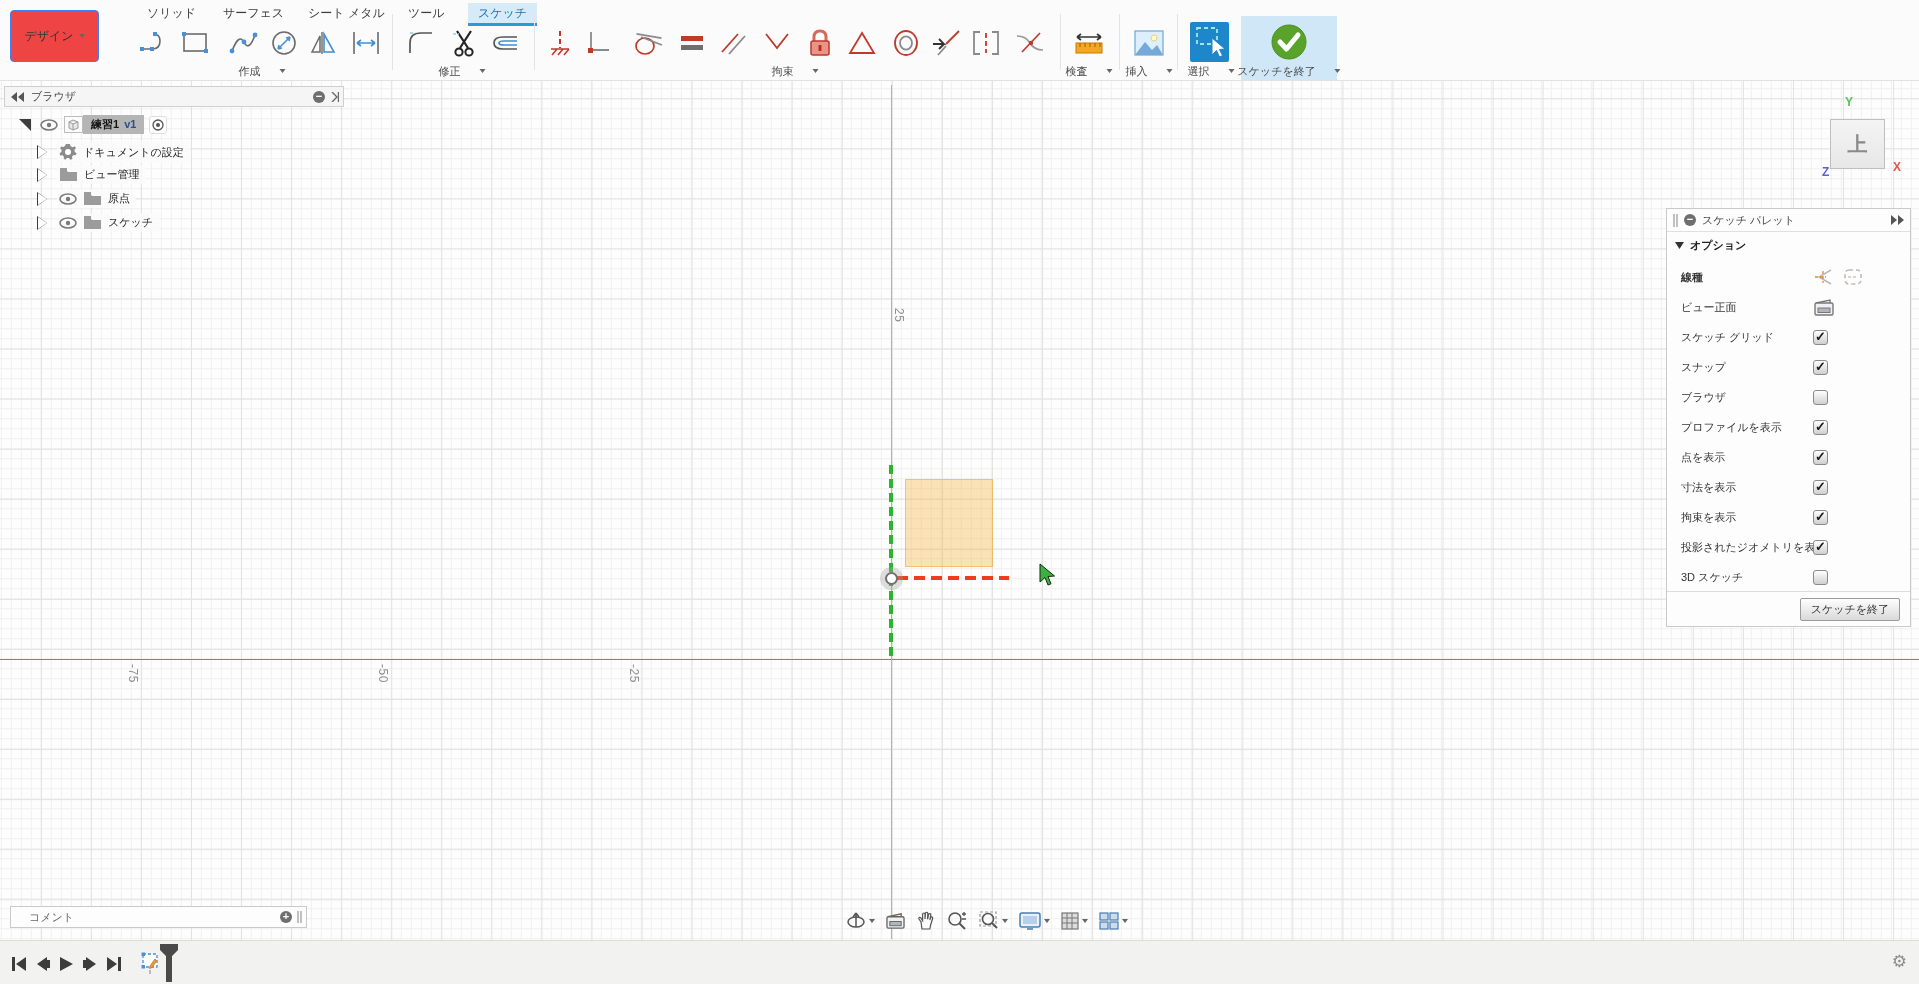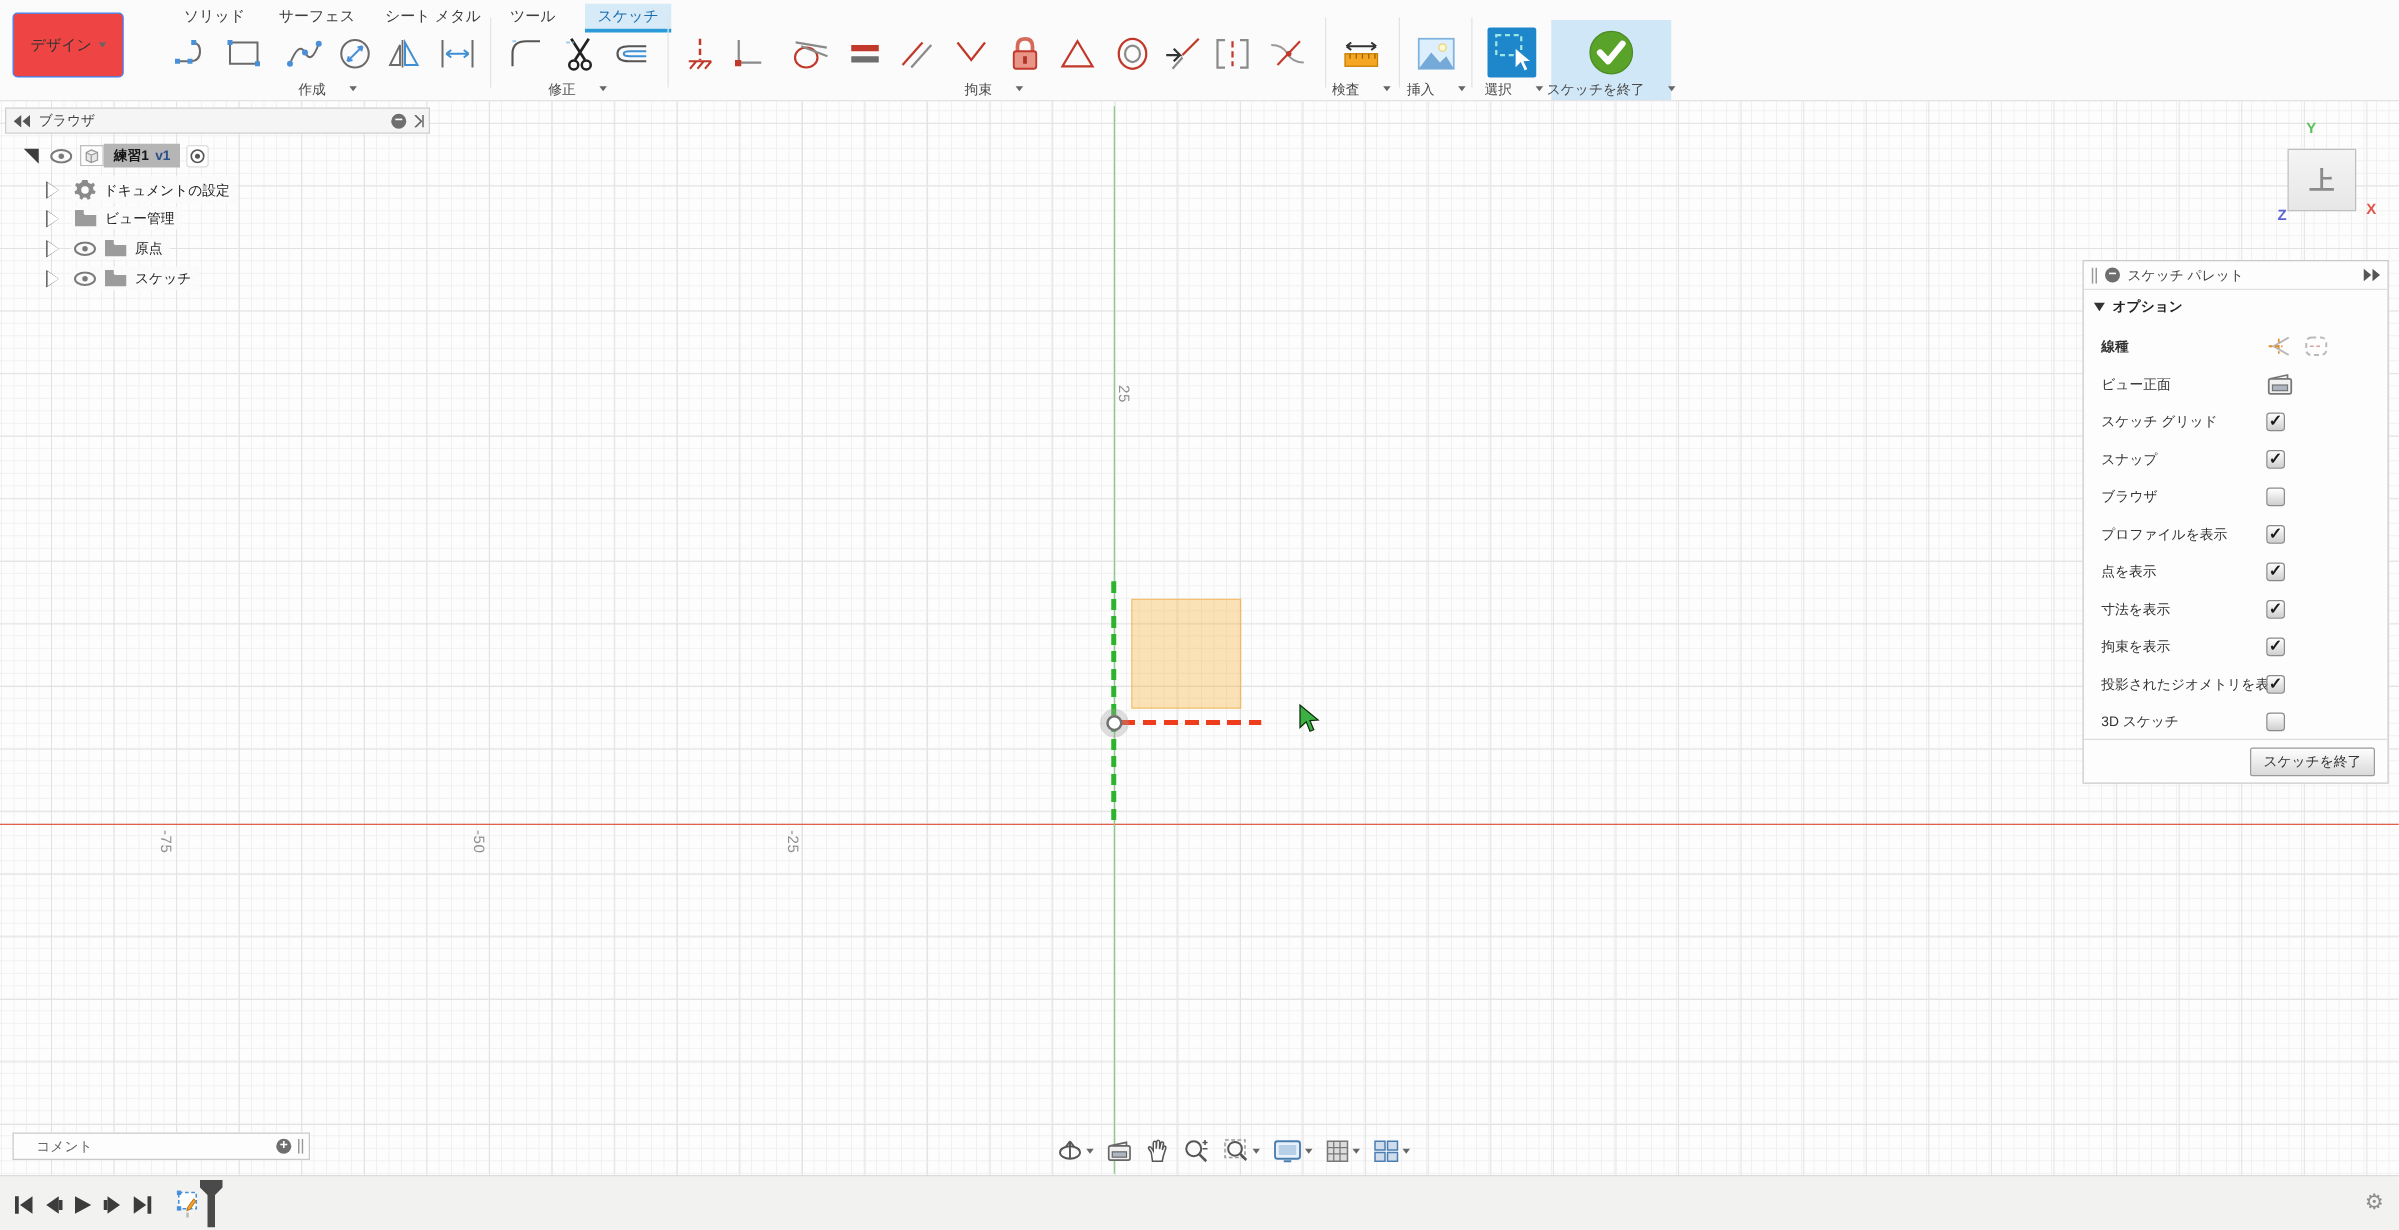--- a/index.html
+++ b/index.html
@@ -73,21 +73,21 @@
   #palette-finish-btn { position:absolute; right:10px; top:6px; padding:3px 10px; font-size:11px; color:#333;
     background:linear-gradient(#fefefe,#d9d9d9); border:1px solid #9a9a9a; border-radius:2px; }
 
   
   #viewcube { position:absolute; left:1830px; top:119px; width:55px; height:50px; background:linear-gradient(#f4f4f4,#e7e7e7);
     border:1px solid #bfbfbf; display:flex; align-items:center; justify-content:center; z-index:20; }
   #viewcube .face { font-size:20px; color:#8a8a8a; font-weight:bold; }
   .vc-axis { position:absolute; font-size:12px; font-weight:bold; z-index:20; }
 
   
-  #comment-bar { position:absolute; left:10px; top:906px; width:238px; height:22px; background:#fdfdfd; border:1px solid #c9c9c9;
+  #comment-bar { position:absolute; left:10px; top:906px; width:297px; height:22px; background:#fdfdfd; border:1px solid #c9c9c9;
     display:flex; align-items:center; font-size:11px; color:#666; z-index:20; }
   #navbar { position:absolute; left:842px; top:908px; height:26px; display:flex; align-items:center; gap:4px; z-index:20; }
   .nav-btn { display:flex; align-items:center; gap:2px; padding:2px 3px; }
   #statusbar { position:absolute; left:0; top:940px; width:1919px; height:44px; background:#f2f2f1; border-top:1px solid #dcdcdc; z-index:20; }
   .pb { position:absolute; top:12px; width:22px; height:22px; display:flex; align-items:center; justify-content:center; }
   #playhead { position:absolute; left:158px; top:3px; width:22px; height:38px; }
   #gear { position:absolute; right:12px; top:10px; font-size:17px; color:#8d8d8d; }
 
   .circle-ico { width:12px; height:12px; border-radius:50%; background:#6e6e6e; color:#fff; font-size:11px; line-height:11px; text-align:center; font-weight:bold; }
 </style>

